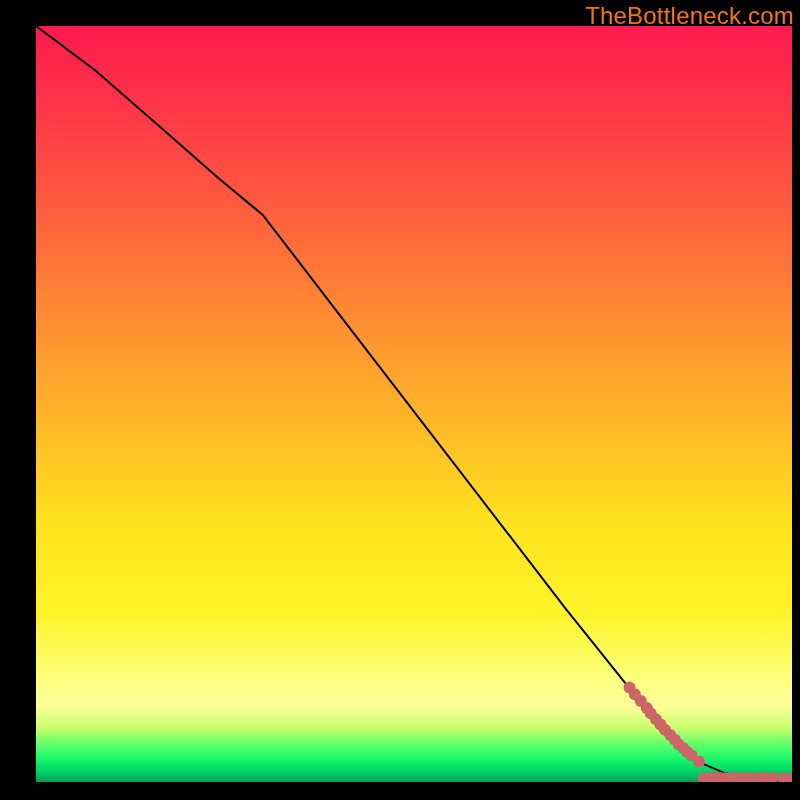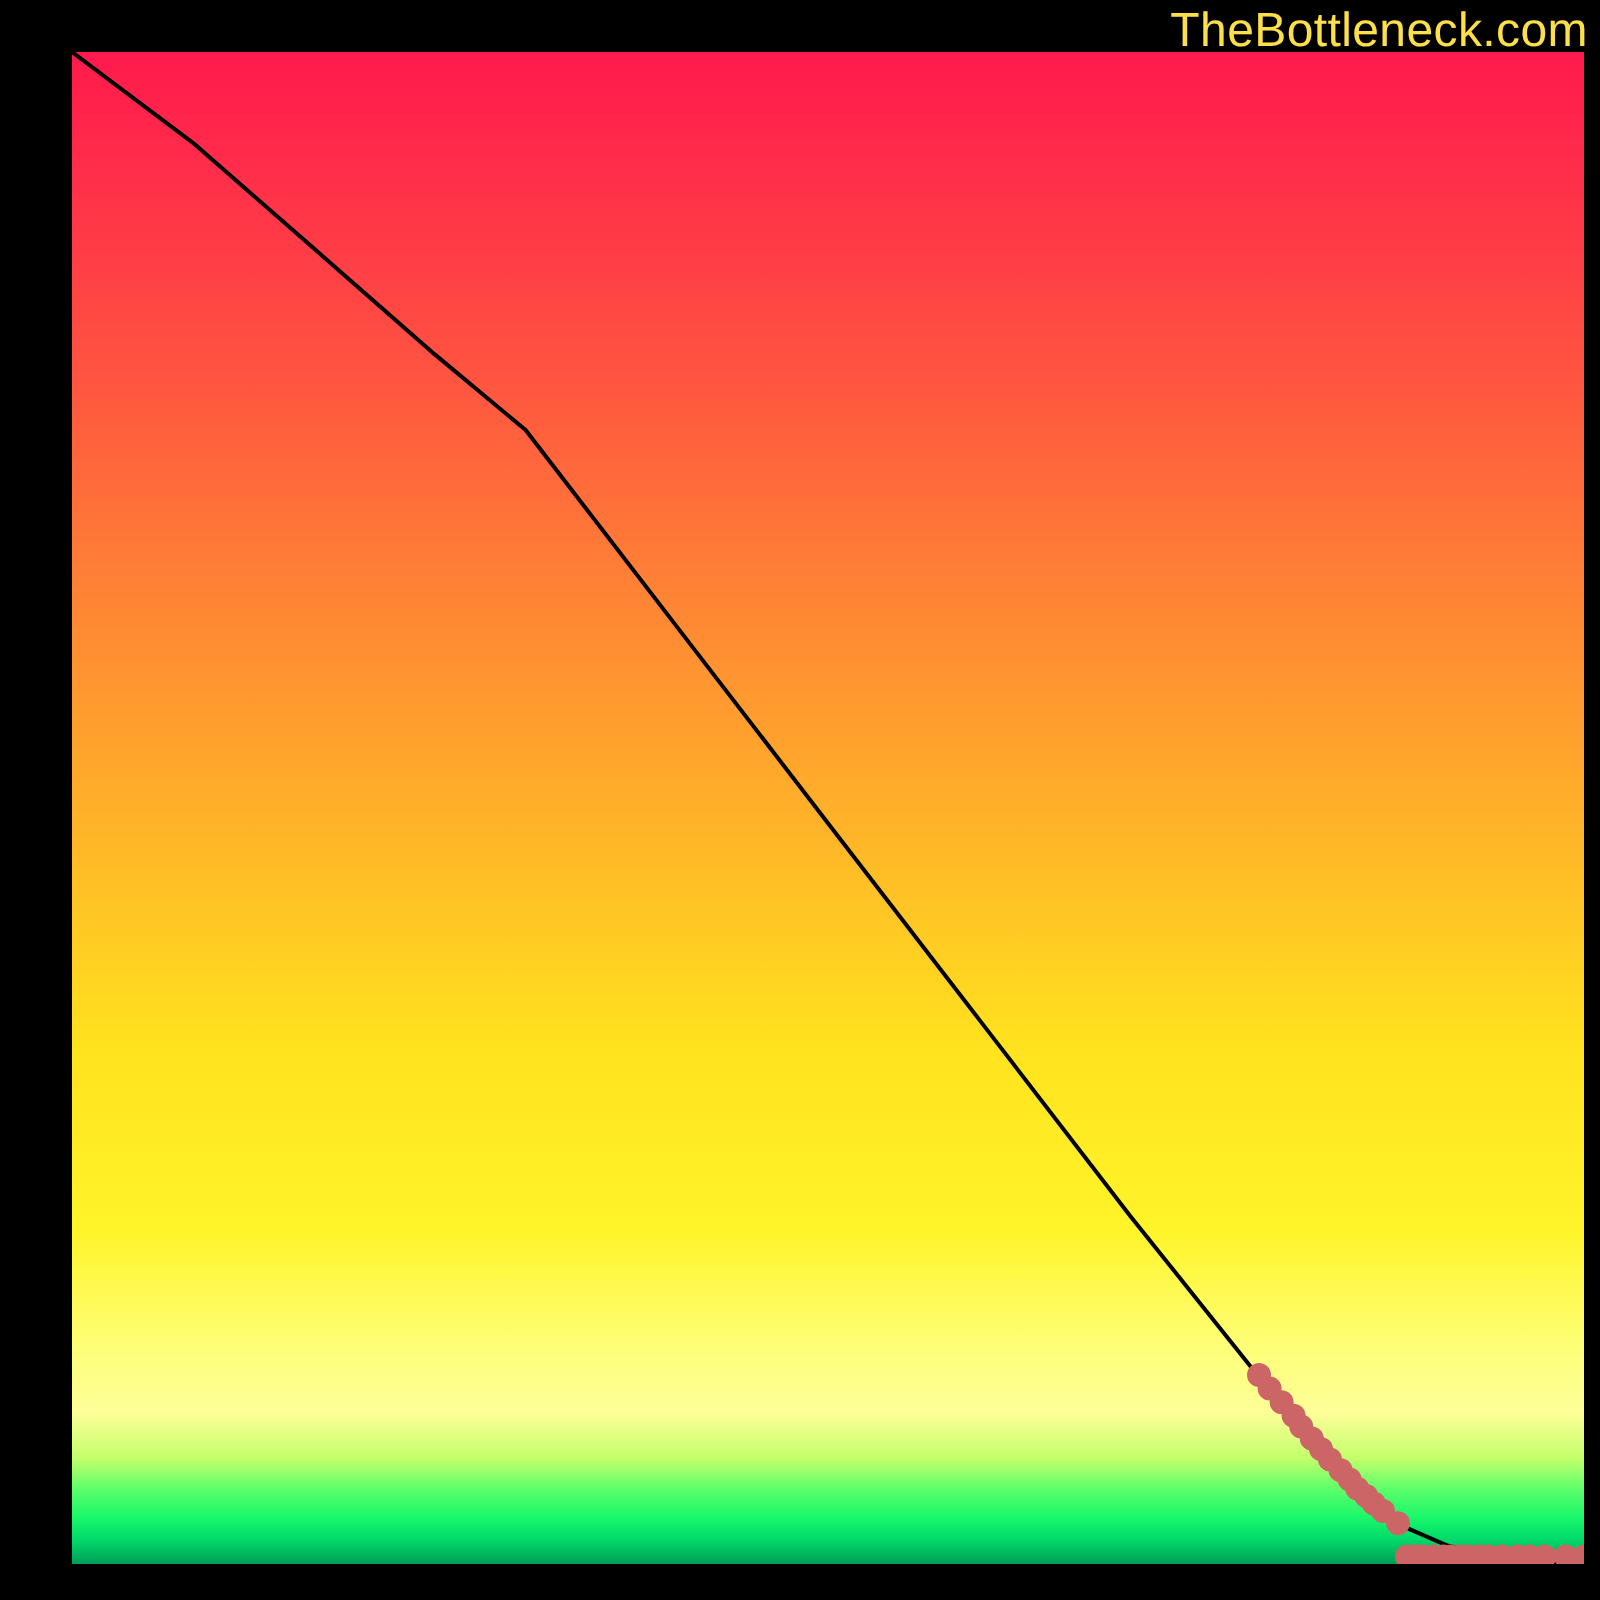--- a/index.html
+++ b/index.html
@@ -14,21 +14,21 @@
   .outer {
     position: relative;
     width: 800px;
     height: 800px;
     background: #000;
   }
   .watermark {
     position: absolute;
     top: 2px;
     right: 6px;
-    color: #fde047;
+    color: #f97316;
     font-size: 24px;
     font-weight: 500;
     letter-spacing: 0.2px;
     z-index: 30;
   }
   .plot {
     position: absolute;
     left: 36px;
     top: 26px;
     width: 756px;

